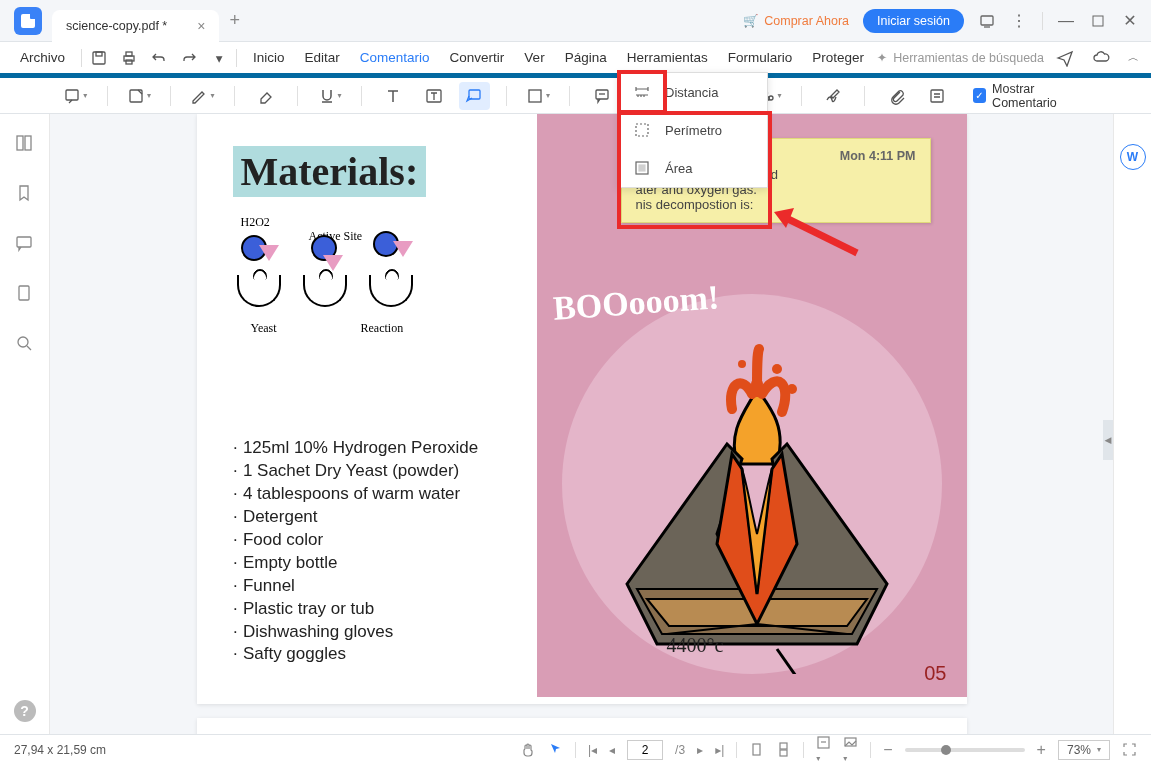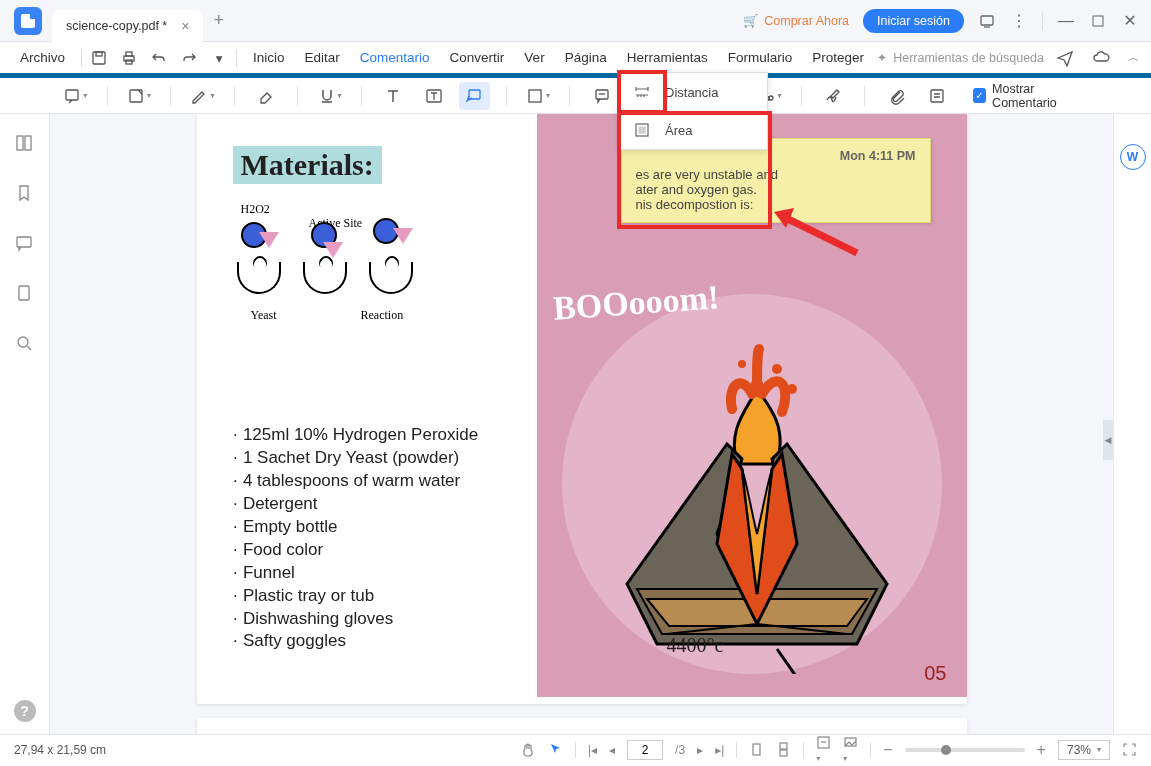--- a/index.html
+++ b/index.html
@@ -1,21 +1,21 @@
 <!DOCTYPE html>
 <html><head>
 <meta charset="utf-8">
 <style>
 * { margin: 0; padding: 0; box-sizing: border-box; font-family: -apple-system, BlinkMacSystemFont, "Segoe UI", Arial, sans-serif; }
 body { width: 1151px; height: 766px; background: #fff; overflow: hidden; position: relative; }
 .title-bar { height: 42px; background: #f4f6f9; display: flex; align-items: center; border-bottom: 1px solid #e0e4e8; }
 .app-logo { width: 28px; height: 28px; background: #3a82f7; border-radius: 6px; margin: 0 10px 0 14px; display: flex; align-items: center; justify-content: center; }
 .app-logo-inner { width: 14px; height: 14px; background: #fff; border-radius: 2px; position: relative; }
 .app-logo-inner::after { content: ''; position: absolute; right: -3px; top: -3px; width: 8px; height: 8px; background: #3a82f7; border-radius: 1px; }
-.tab { height: 32px; background: #fff; border-radius: 8px 8px 0 0; padding: 0 14px; display: flex; align-items: center; font-size: 12.5px; color: #333; gap: 14px; margin-top: 10px; }
+.tab { height: 32px; background: #fff; border-radius: 8px 8px 0 0; padding: 0 14px; display: flex; align-items: center; font-size: 12.5px; color: #333; gap: 30px; margin-top: 10px; }
 .tab-close { color: #888; font-size: 14px; cursor: pointer; }
 .add-tab { margin-left: 10px; color: #888; font-size: 18px; cursor: pointer; }
 .title-right { margin-left: auto; display: flex; align-items: center; gap: 14px; padding-right: 12px; }
 .buy-btn { color: #f07c3e; font-size: 12.5px; display: flex; align-items: center; gap: 5px; }
 .login-btn { background: #2a7cf7; color: #fff; font-size: 12.5px; padding: 5px 14px; border-radius: 12px; }
 .win-btn { width: 18px; height: 18px; display: flex; align-items: center; justify-content: center; color: #666; }
 .menu-bar { height: 36px; display: flex; align-items: center; padding: 0 12px; gap: 4px; border-bottom: 5px solid #0369a1; font-size: 13.5px; }
 .menu-item { padding: 4px 8px; color: #333; cursor: pointer; }
 .menu-item.active { color: #2a7cf7; font-weight: 500; }
 .menu-sep { width: 1px; height: 18px; background: #ddd; margin: 0 4px; }
@@ -33,21 +33,21 @@
 .check-box { width: 15px; height: 15px; background: #2a7cf7; border-radius: 3px; display: flex; align-items: center; justify-content: center; color: #fff; font-size: 10px; }
 .main { display: flex; height: 620px; }
 .left-panel { width: 50px; background: #fff; border-right: 1px solid #e8e8e8; display: flex; flex-direction: column; align-items: center; padding-top: 20px; gap: 30px; position: relative; }
 .left-icon { width: 20px; height: 20px; color: #888; }
 .help-icon { position: absolute; bottom: 12px; width: 22px; height: 22px; background: #bbb; border-radius: 50%; color: #fff; display: flex; align-items: center; justify-content: center; font-size: 14px; font-weight: bold; }
 .canvas-area { flex: 1; background: #f4f6f9; position: relative; overflow: hidden; display: flex; justify-content: center; }
 .page-wrap { margin-top: 0; }
 .page { width: 770px; height: 590px; background: #fff; box-shadow: 0 1px 4px rgba(0,0,0,0.1); position: relative; }
 .page2 { margin-top: 14px; height: 20px; }
 .left-col { position: absolute; left: 36px; top: 32px; width: 300px; }
-.materials-title { font-family: Georgia, serif; font-size: 30px; font-weight: bold; color: #222; background: #b0dcde; padding: 2px 8px; display: inline-block; }
+.materials-title { font-family: Georgia, serif; font-size: 40px; font-weight: bold; color: #222; background: #b0dcde; padding: 2px 8px; display: inline-block; }
 .diagram-area { margin-top: 20px; position: relative; height: 150px; }
 .big-circle { width: 26px; height: 26px; border: 2.5px solid #000; border-radius: 50%; background: #3b5fd9; display: inline-block; }
 .tri { width: 0; height: 0; border-left: 10px solid transparent; border-right: 10px solid transparent; border-top: 16px solid #e89cc2; display: inline-block; position: relative; }
 .tri::before { content:''; position:absolute; left:-10px; top:-16px; width:0; height:0; border-left:10px solid transparent; border-right:10px solid transparent; border-top:16px solid transparent; border-top-color:#000; z-index:-1; }
 .cup { width: 44px; height: 32px; border: 2.5px solid #000; border-radius: 0 0 22px 22px; border-top: none; display: inline-block; position: relative; }
 .cup::before { content:''; position:absolute; top:-6px; left:14px; width:12px; height:12px; border:2.5px solid #000; border-radius:50%; background:#fff; border-bottom:none; border-left:none; transform:rotate(-45deg); }
 .diagram-label { font-family: "Comic Sans MS", cursive; font-size: 12px; position: absolute; }
 .materials-list { margin-top: 70px; font-size: 17px; color: #222; line-height: 1.35; }
 .materials-list div::before { content: "· "; }
 .right-col { position: absolute; left: 340px; top: 0; width: 430px; height: 583px; background: #d99db5; }
@@ -334,22 +334,22 @@
           <div style="position:absolute;left:70px;top:58px"><span class="cup"></span></div>
           <div style="position:absolute;left:136px;top:58px"><span class="cup"></span></div>
           <span class="diagram-label" style="left:18px;top:104px">Yeast</span>
           <span class="diagram-label" style="left:128px;top:104px">Reaction</span>
         </div>
         <div class="materials-list">
           <div>125ml 10% Hydrogen Peroxide</div>
           <div>1 Sachet Dry Yeast (powder)</div>
           <div>4 tablespoons of warm water</div>
           <div>Detergent</div>
+          <div>Food color</div>
           <div>Empty bottle</div>
-          <div>Food color</div>
           <div>Funnel</div>
           <div>Plastic tray or tub</div>
           <div>Dishwashing gloves</div>
           <div>Safty goggles</div>
         </div>
       </div>
       <div class="right-col">
         <div class="circle-bg"></div>
         <div class="boom-text">BOOooom!</div>
         <svg class="volcano" viewBox="0 0 360 420">
@@ -392,20 +392,28 @@
     <span class="dd-icon">
         <svg width="16" height="16" viewBox="0 0 16 16" fill="none" stroke="currentColor" stroke-width="1.2">
           <path d="M2 5h12M2 3v4M14 3v4M2 11h12M4 11v2M7 11v2M10 11v2"></path>
         </svg>
       </span>
     <span>Distancia</span>
   </div>
   <div class="dropdown-item">
     <span class="dd-icon">
         <svg width="16" height="16" viewBox="0 0 16 16" fill="none" stroke="currentColor" stroke-width="1.2">
+          <rect x="2" y="2" width="12" height="12" stroke-dasharray="2 2"></rect>
+        </svg>
+      </span>
+    <span>Perímetro</span>
+  </div>
+  <div class="dropdown-item">
+    <span class="dd-icon">
+        <svg width="16" height="16" viewBox="0 0 16 16" fill="none" stroke="currentColor" stroke-width="1.2">
           <rect x="2" y="2" width="12" height="12"></rect>
           <rect x="5" y="5" width="6" height="6" fill="currentColor" opacity="0.3"></rect>
         </svg>
       </span>
     <span>Área</span>
   </div>
 </div>
 
 <div class="red-box1"></div>
 <div class="red-box2"></div>

